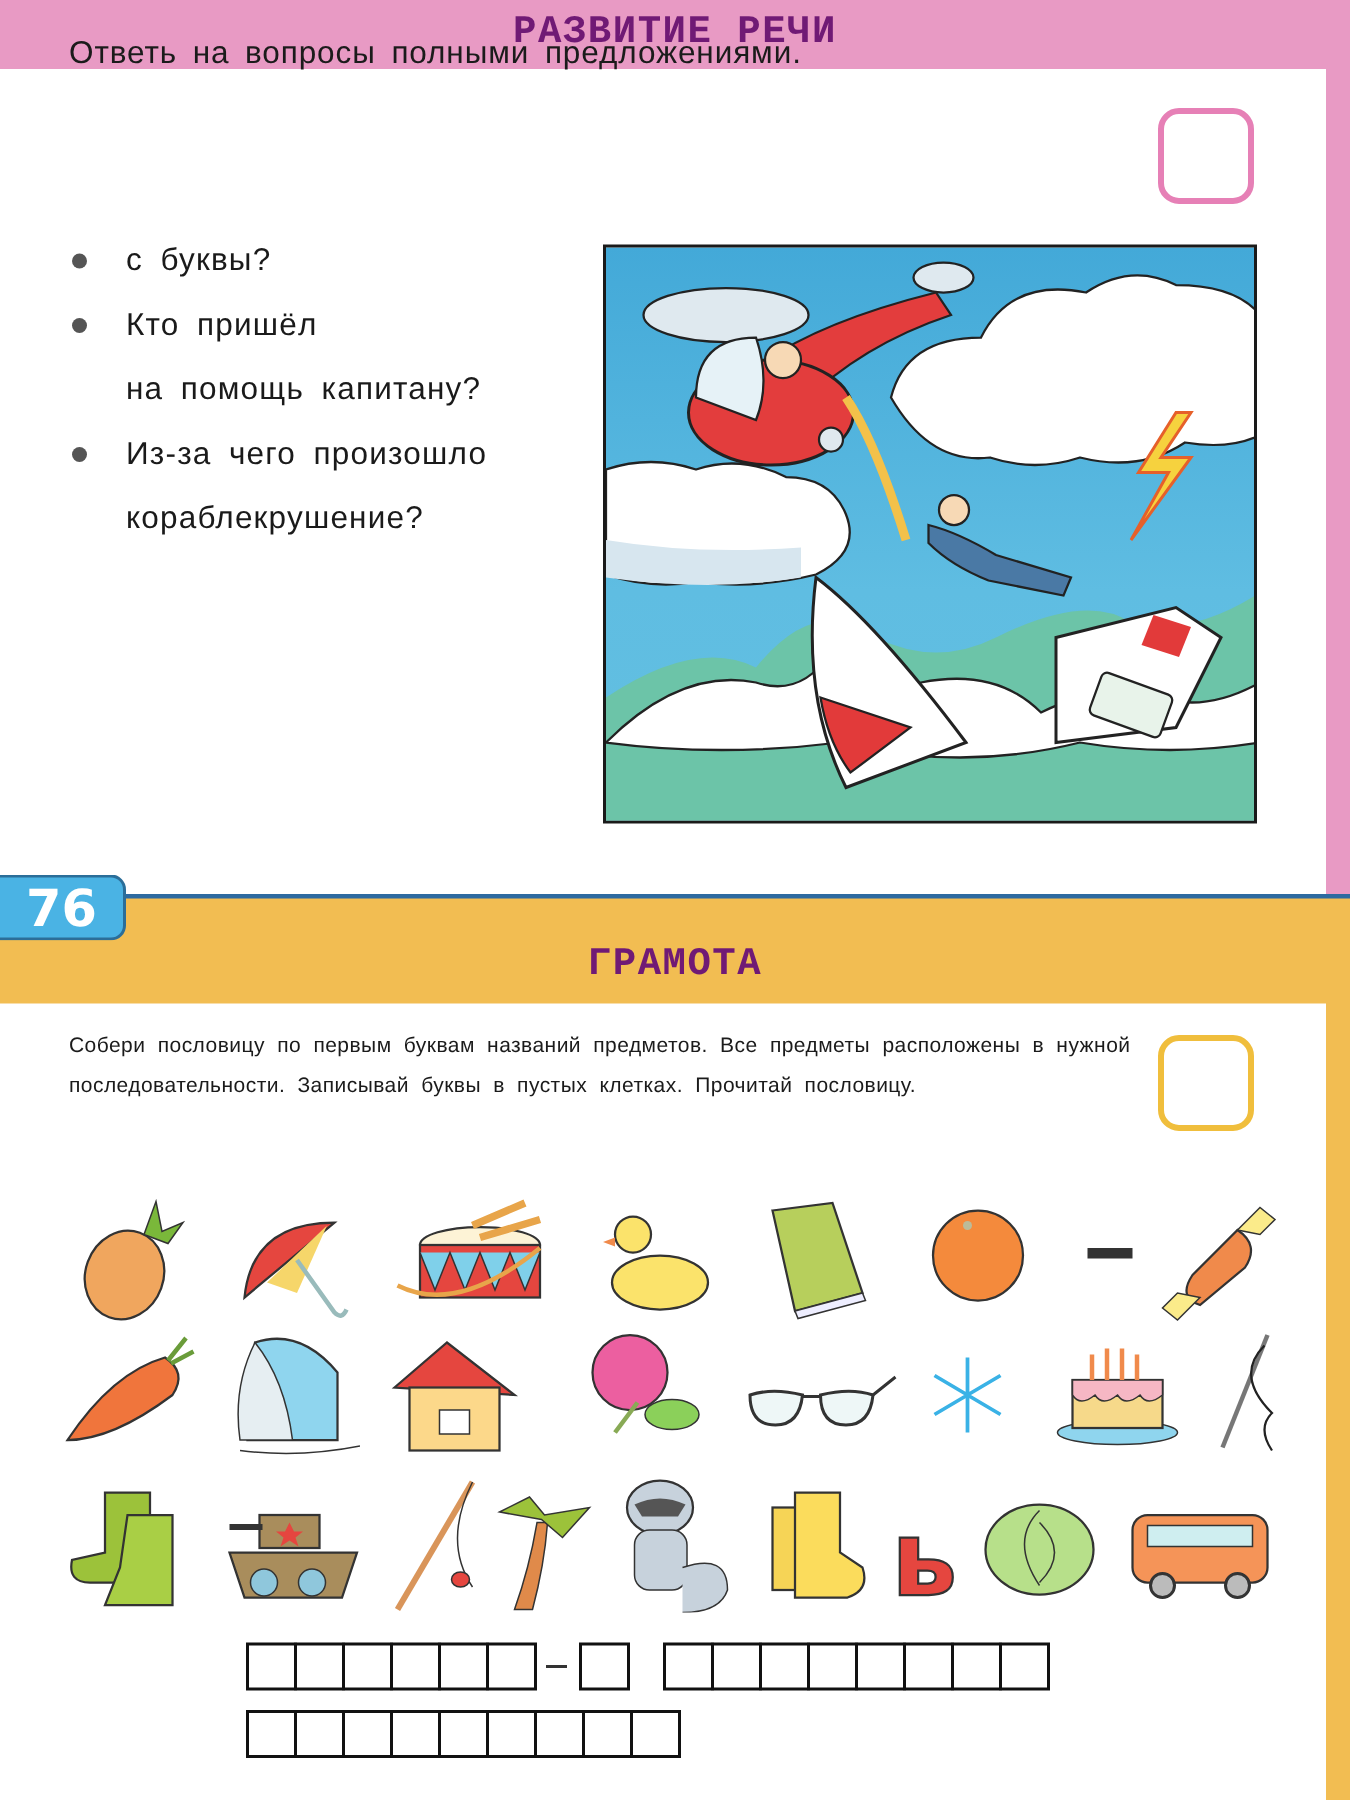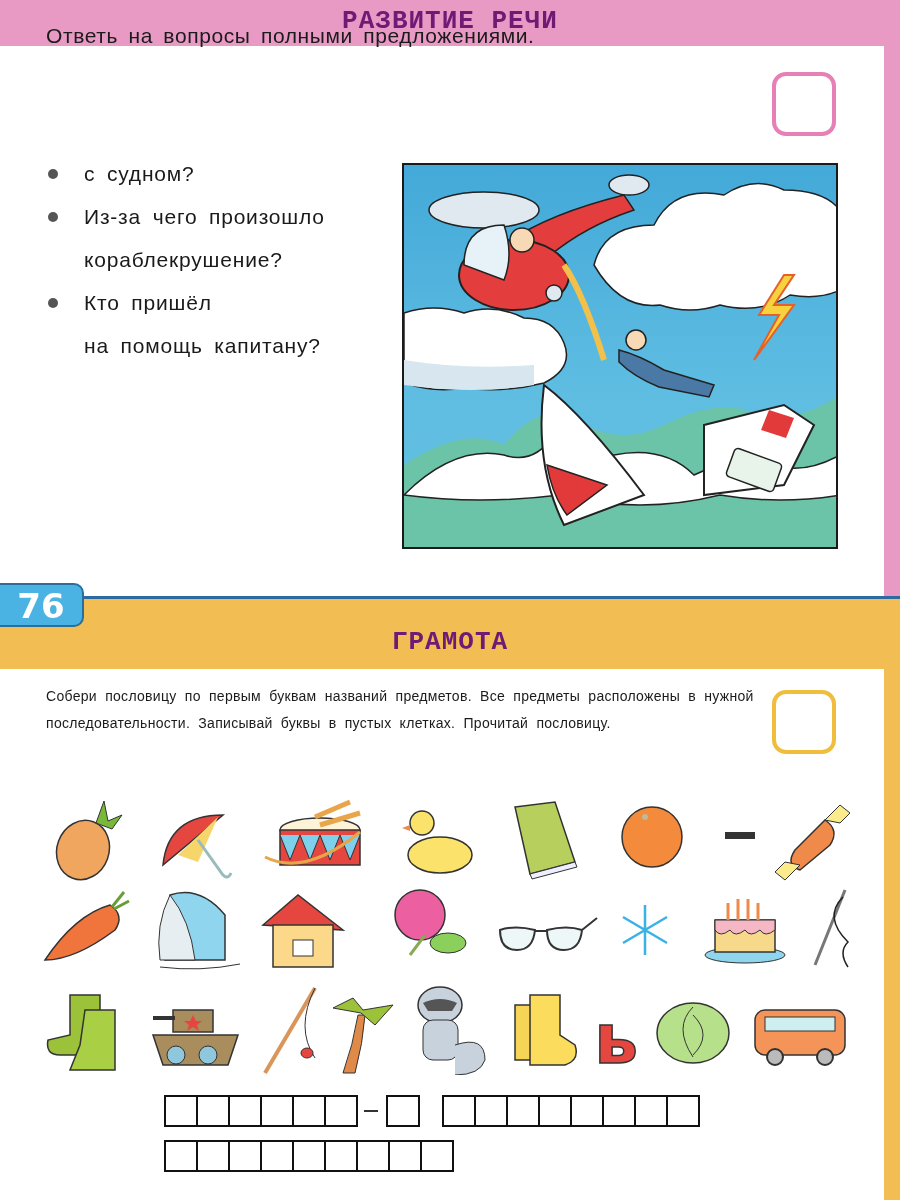--- a/index.html
+++ b/index.html
@@ -54,31 +54,31 @@
   </div>
   <div class="panel"></div>
 </section>
 
 <div class="task-text task-top">Ответь на вопросы полными предложениями.</div>
 <div class="score-box score-pink" style="top:72px"></div>
 
 <div class="questions">
   <div class="q">
     <span class="bullet"></span>
-    <span class="line">с судном?</span>
+    <span class="line">с буквы?</span>
+  </div>
+  <div class="q">
+    <span class="bullet"></span>
+    <span class="line">Кто пришёл</span>
+    <span class="line">на помощь капитану?</span>
   </div>
   <div class="q">
     <span class="bullet"></span>
     <span class="line">Из-за чего произошло</span>
     <span class="line">кораблекрушение?</span>
-  </div>
-  <div class="q">
-    <span class="bullet"></span>
-    <span class="line">Кто пришёл</span>
-    <span class="line">на помощь капитану?</span>
   </div>
 </div>
 
 <div class="illus">
   <svg viewBox="0 0 436 386" width="436" height="386">
 
     <path d="M190 100 q10-40 60-40 q20-40 70-30 q30-20 60-5 q40 0 56 20 v80 q-20 10-50 5 q-30 20-70 10 q-30 10-60 0 q-40 5-66-40z" fill="#fff" stroke="#222" stroke-width="1.5"></path>
     <path d="M0 148 q30-10 60 0 q30-10 60 5 q30 0 40 25 q10 25-20 40 q-40 10-80 5 q-30 5-60-5z" fill="#fff" stroke="#222" stroke-width="1.5"></path>
     <path d="M0 195 q60 10 130 5 v20 q-60 10-130 0z" fill="#d7e6ef"></path>
 

